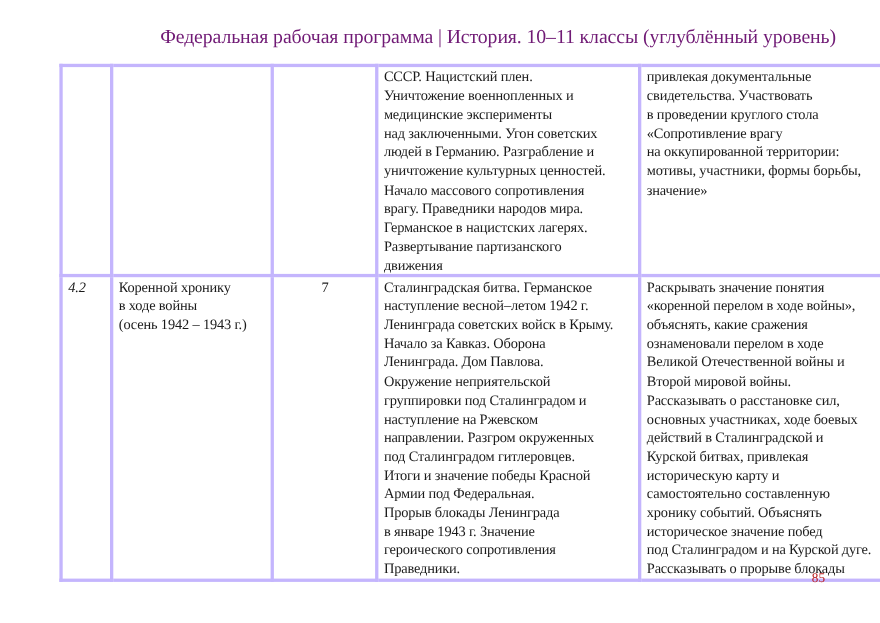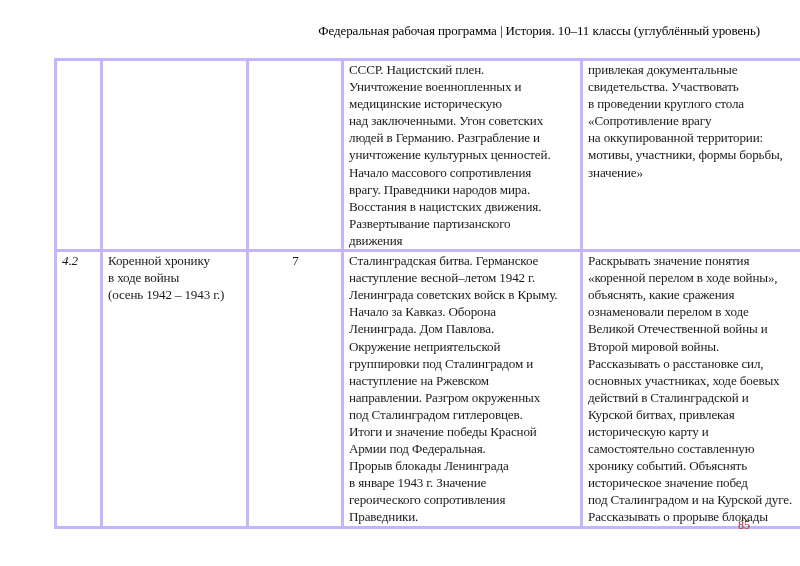--- a/index.html
+++ b/index.html
@@ -12,22 +12,22 @@
       height: 566px;
       position: relative;
       overflow: hidden;
       font-family: "Liberation Serif", "DejaVu Serif", serif;
       color: #1a1a1a;
     }
     .running-header {
       position: absolute;
       top: 23px;
       right: 40px;
-      font-size: 13px;
-      color: #000000;
+      font-size: 18px;
+      color: #701a75;
       white-space: nowrap;
       letter-spacing: -0.1px;
     }
     .page-number {
       position: absolute;
       top: 518px;
       left: 738px;
       font-size: 12px;
       color: #b91c1c;
     }
@@ -69,27 +69,27 @@
 
 <table class="content-table">
   <tbody>
       <tr class="row-cont">
     <td class="col-num"></td>
     <td class="col-topic"></td>
     <td class="col-hours light-left"></td>
     <td class="col-content light-left">
       <span class="line">СССР. Нацистский плен.</span>
       <span class="line">Уничтожение военнопленных и</span>
-      <span class="line">медицинские историческую</span>
+      <span class="line">медицинские эксперименты</span>
       <span class="line">над заключенными. Угон советских</span>
       <span class="line">людей в Германию. Разграбление и</span>
       <span class="line">уничтожение культурных ценностей.</span>
       <span class="line">Начало массового сопротивления</span>
       <span class="line">врагу. Праведники народов мира.</span>
-      <span class="line">Восстания в нацистских движения.</span>
+      <span class="line">Германское в нацистских лагерях.</span>
       <span class="line">Развертывание партизанского</span>
       <span class="line">движения</span>
     </td>
     <td class="col-activity">
       <span class="line">привлекая документальные</span>
       <span class="line">свидетельства. Участвовать</span>
       <span class="line">в проведении круглого стола</span>
       <span class="line">«Сопротивление врагу</span>
       <span class="line">на оккупированной территории:</span>
       <span class="line">мотивы, участники, формы борьбы,</span>

